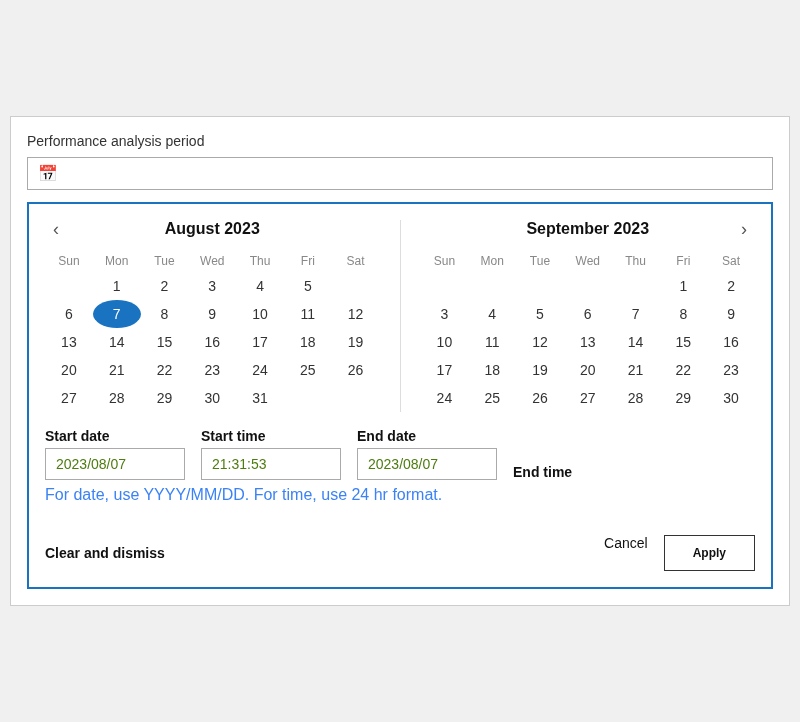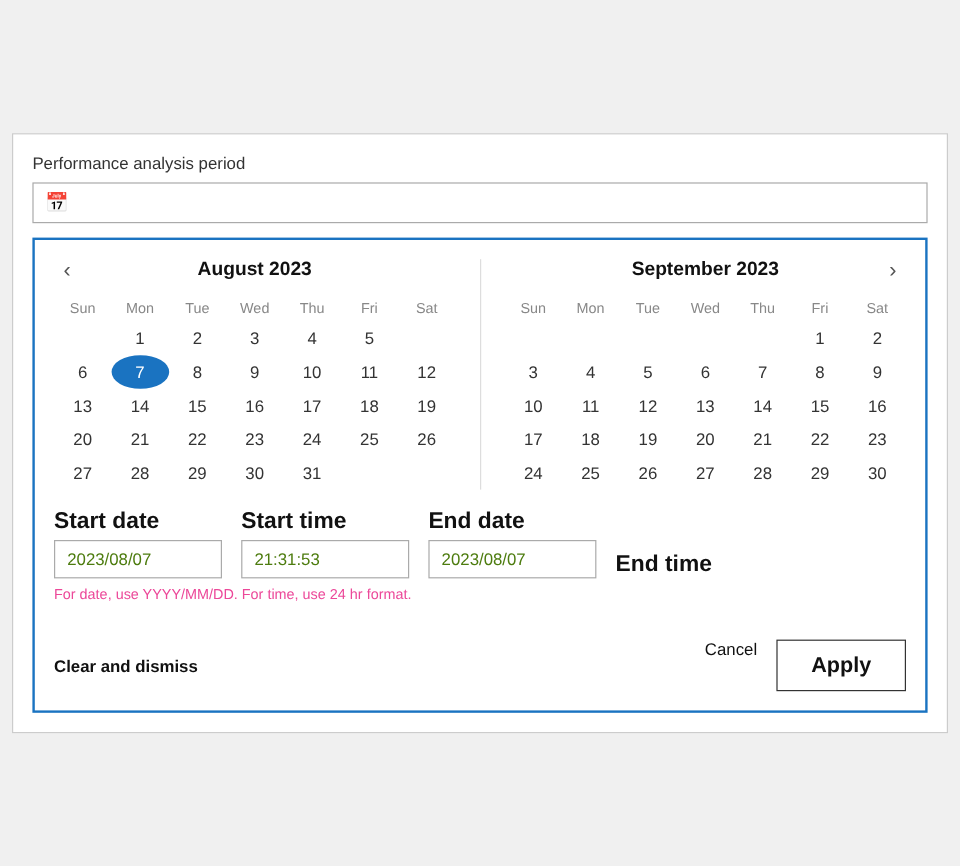--- a/index.html
+++ b/index.html
@@ -110,34 +110,34 @@
       gap: 16px;
       align-items: flex-end;
       margin-bottom: 6px;
     }
     .input-group {
       display: flex;
       flex-direction: column;
       gap: 4px;
     }
     .input-label {
-      font-size: 19px;
+      font-size: 14px;
       font-weight: 600;
       color: #111;
     }
     .input-field {
       border: 1px solid #aaa;
       padding: 7px 10px;
       font-size: 14px;
       color: #4d7c0f;
       width: 140px;
     }
     .hint-text {
-      font-size: 12px;
-      color: #ec4899;
+      font-size: 16px;
+      color: #3b82f6;
       margin-bottom: 19px;
     }
     .footer {
       display: flex;
       align-items: center;
       justify-content: space-between;
       padding-top: 12px;
     }
     .clear-btn {
       background: none;
@@ -156,21 +156,21 @@
       background: none;
       border: none;
       font-size: 14px;
       color: #111;
       cursor: pointer;
       font-weight: 400;
     }
     .apply-btn {
       border: 1.5px solid #333;
       background: white;
-      font-size: 18px;
+      font-size: 12px;
       font-weight: 700;
       color: #111;
       padding: 10px 28px;
       cursor: pointer;
     }
   </style>
 </head>
 <body>
 
 <div class="outer-container">

